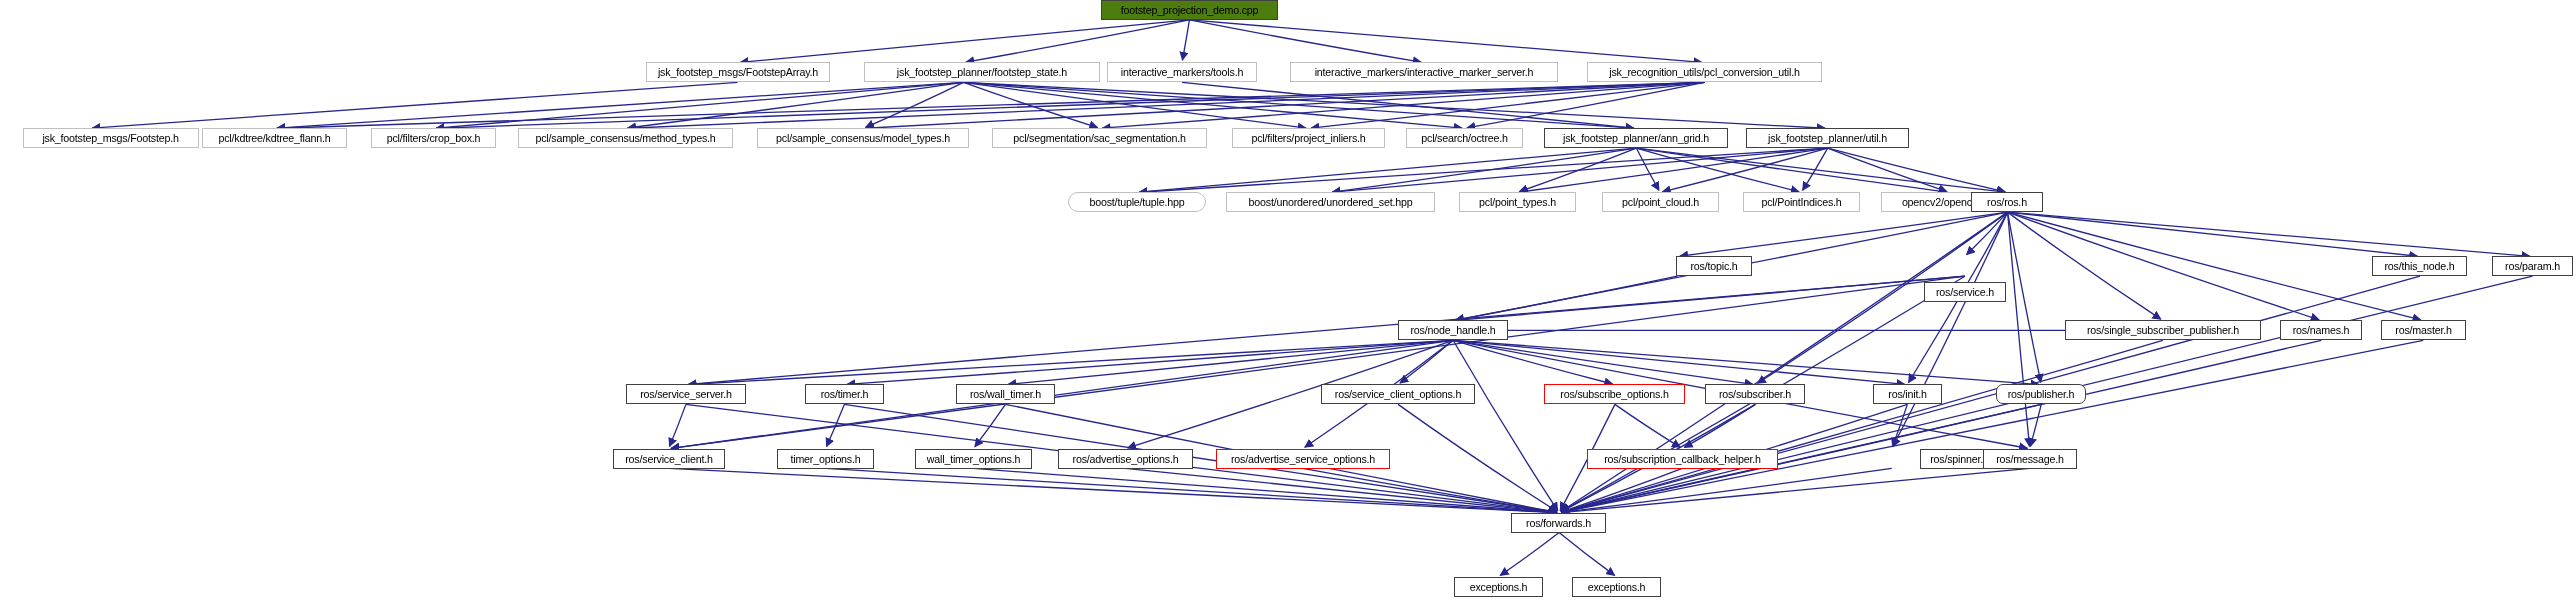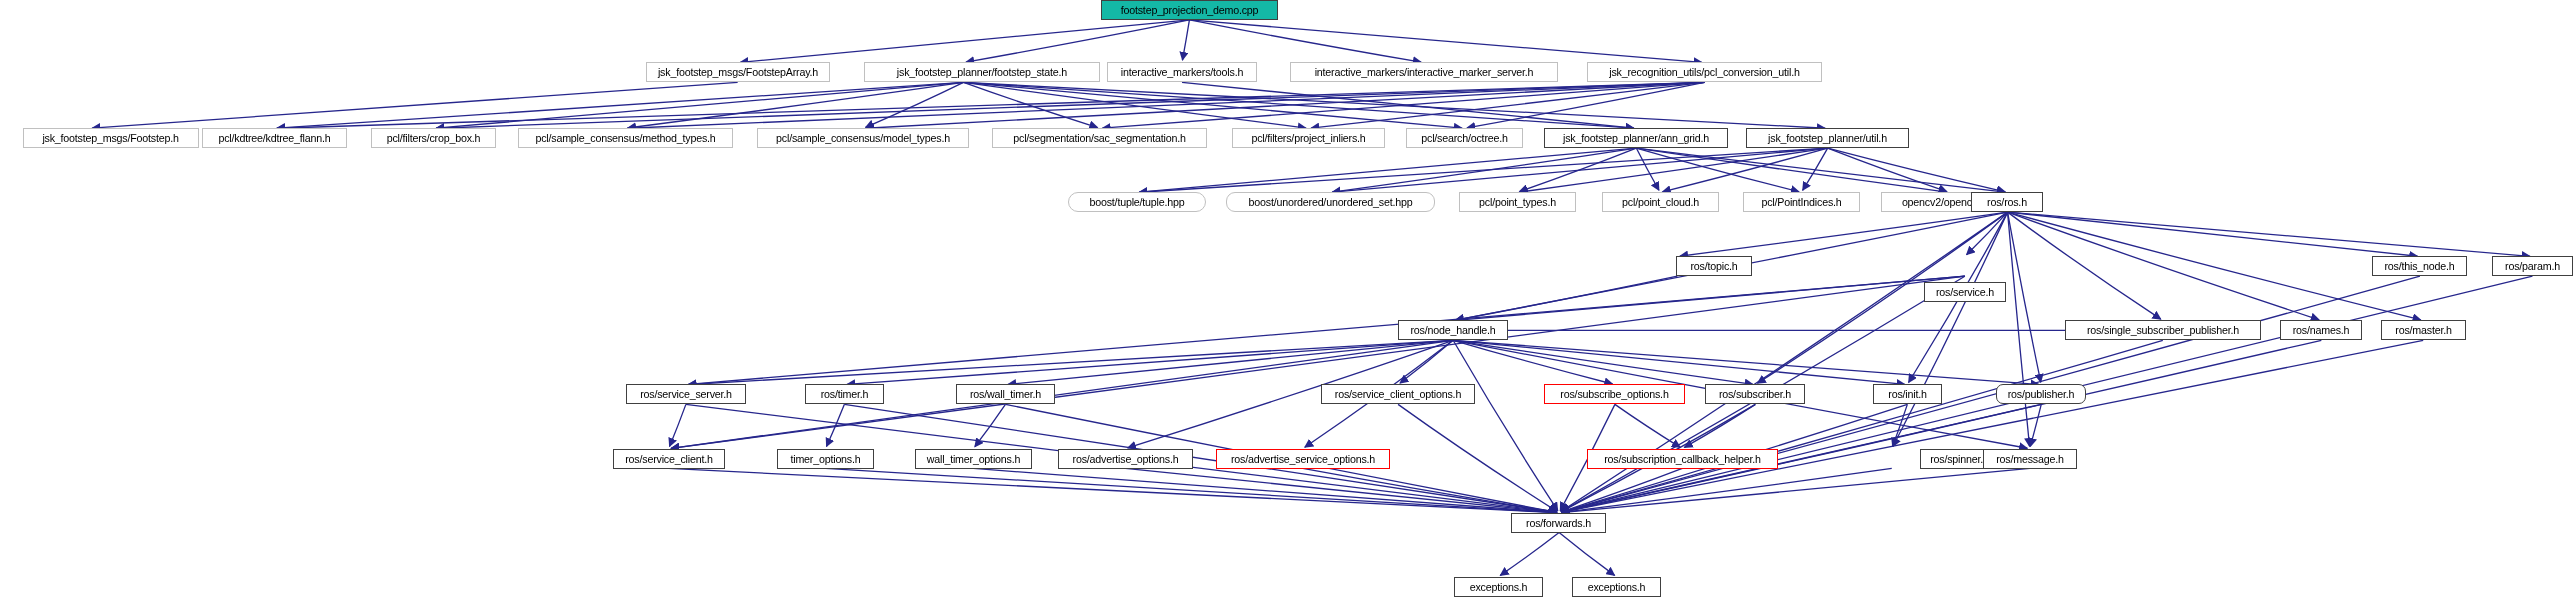--- a/index.html
+++ b/index.html
@@ -39,21 +39,21 @@
     padding: 0 5px;
     letter-spacing: -0.2px;
   }
   .node.strong {
     border: 1.6px solid #404040;
   }
   .node.red {
     border: 1.6px solid #ff0000;
   }
   .node.root {
-    background: #14b8a6;
+    background: #4d7c0f;
     border: 1.6px solid #404040;
   }
   .node-label {
     pointer-events: none;
   }
 </style>
 </head>
 <body>
 
 <div id="graph">
@@ -211,21 +211,21 @@
       </div>
       <div class="node strong" style="left: 1544px; top: 128px; width: 184px;">
         <span class="node-label">jsk_footstep_planner/ann_grid.h</span>
       </div>
       <div class="node strong" style="left: 1746px; top: 128px; width: 163px;">
         <span class="node-label">jsk_footstep_planner/util.h</span>
       </div>
       <div class="node" style="left: 1068px; top: 192px; width: 138px; border-radius: 10px;">
         <span class="node-label">boost/tuple/tuple.hpp</span>
       </div>
-      <div class="node" style="left: 1226px; top: 192px; width: 209px; border-radius: 9px;">
+      <div class="node" style="left: 1226px; top: 192px; width: 209px;">
         <span class="node-label">boost/unordered/unordered_set.hpp</span>
       </div>
       <div class="node" style="left: 1459px; top: 192px; width: 117px;">
         <span class="node-label">pcl/point_types.h</span>
       </div>
       <div class="node" style="left: 1602px; top: 192px; width: 117px;">
         <span class="node-label">pcl/point_cloud.h</span>
       </div>
       <div class="node" style="left: 1743px; top: 192px; width: 117px;">
         <span class="node-label">pcl/PointIndices.h</span>

